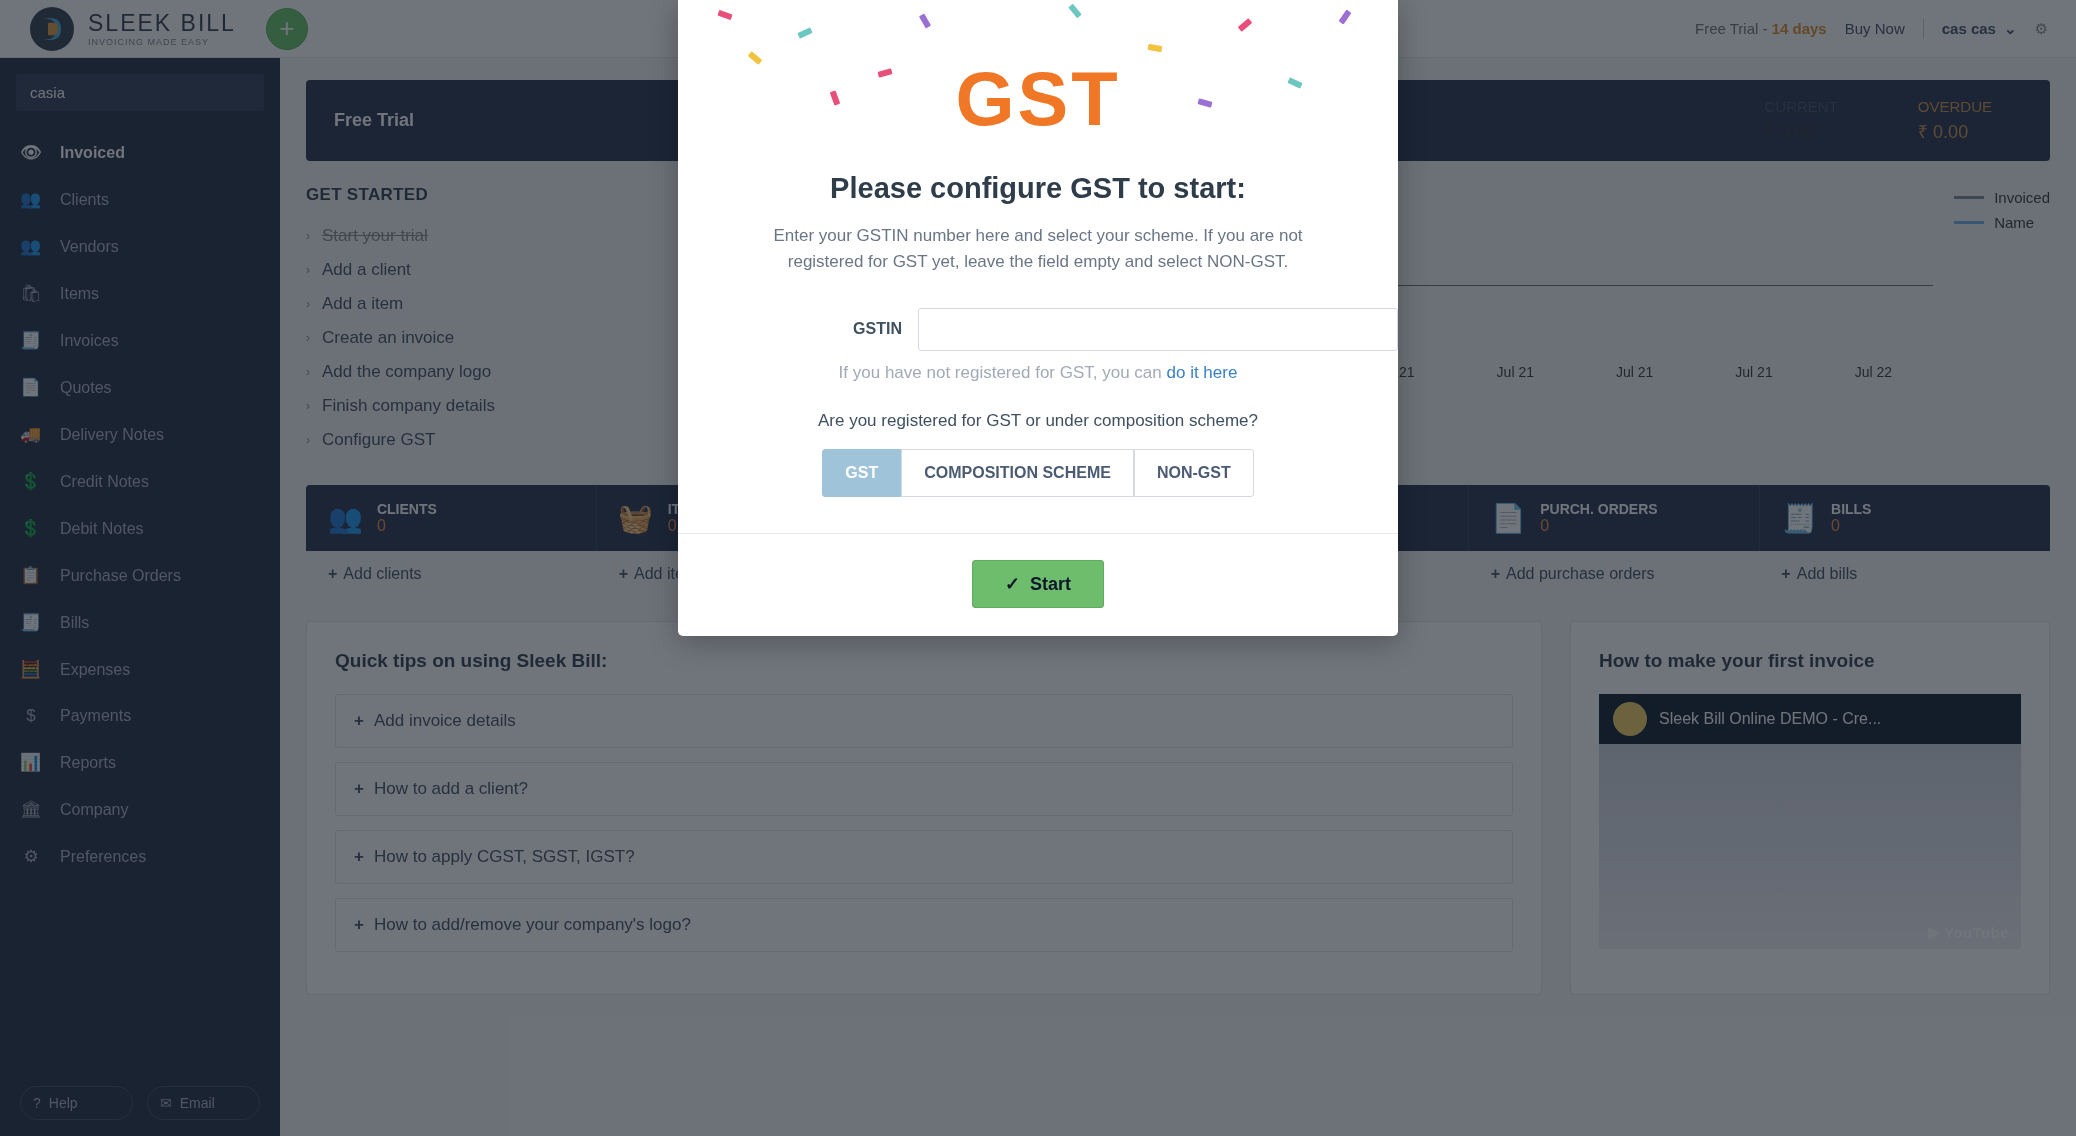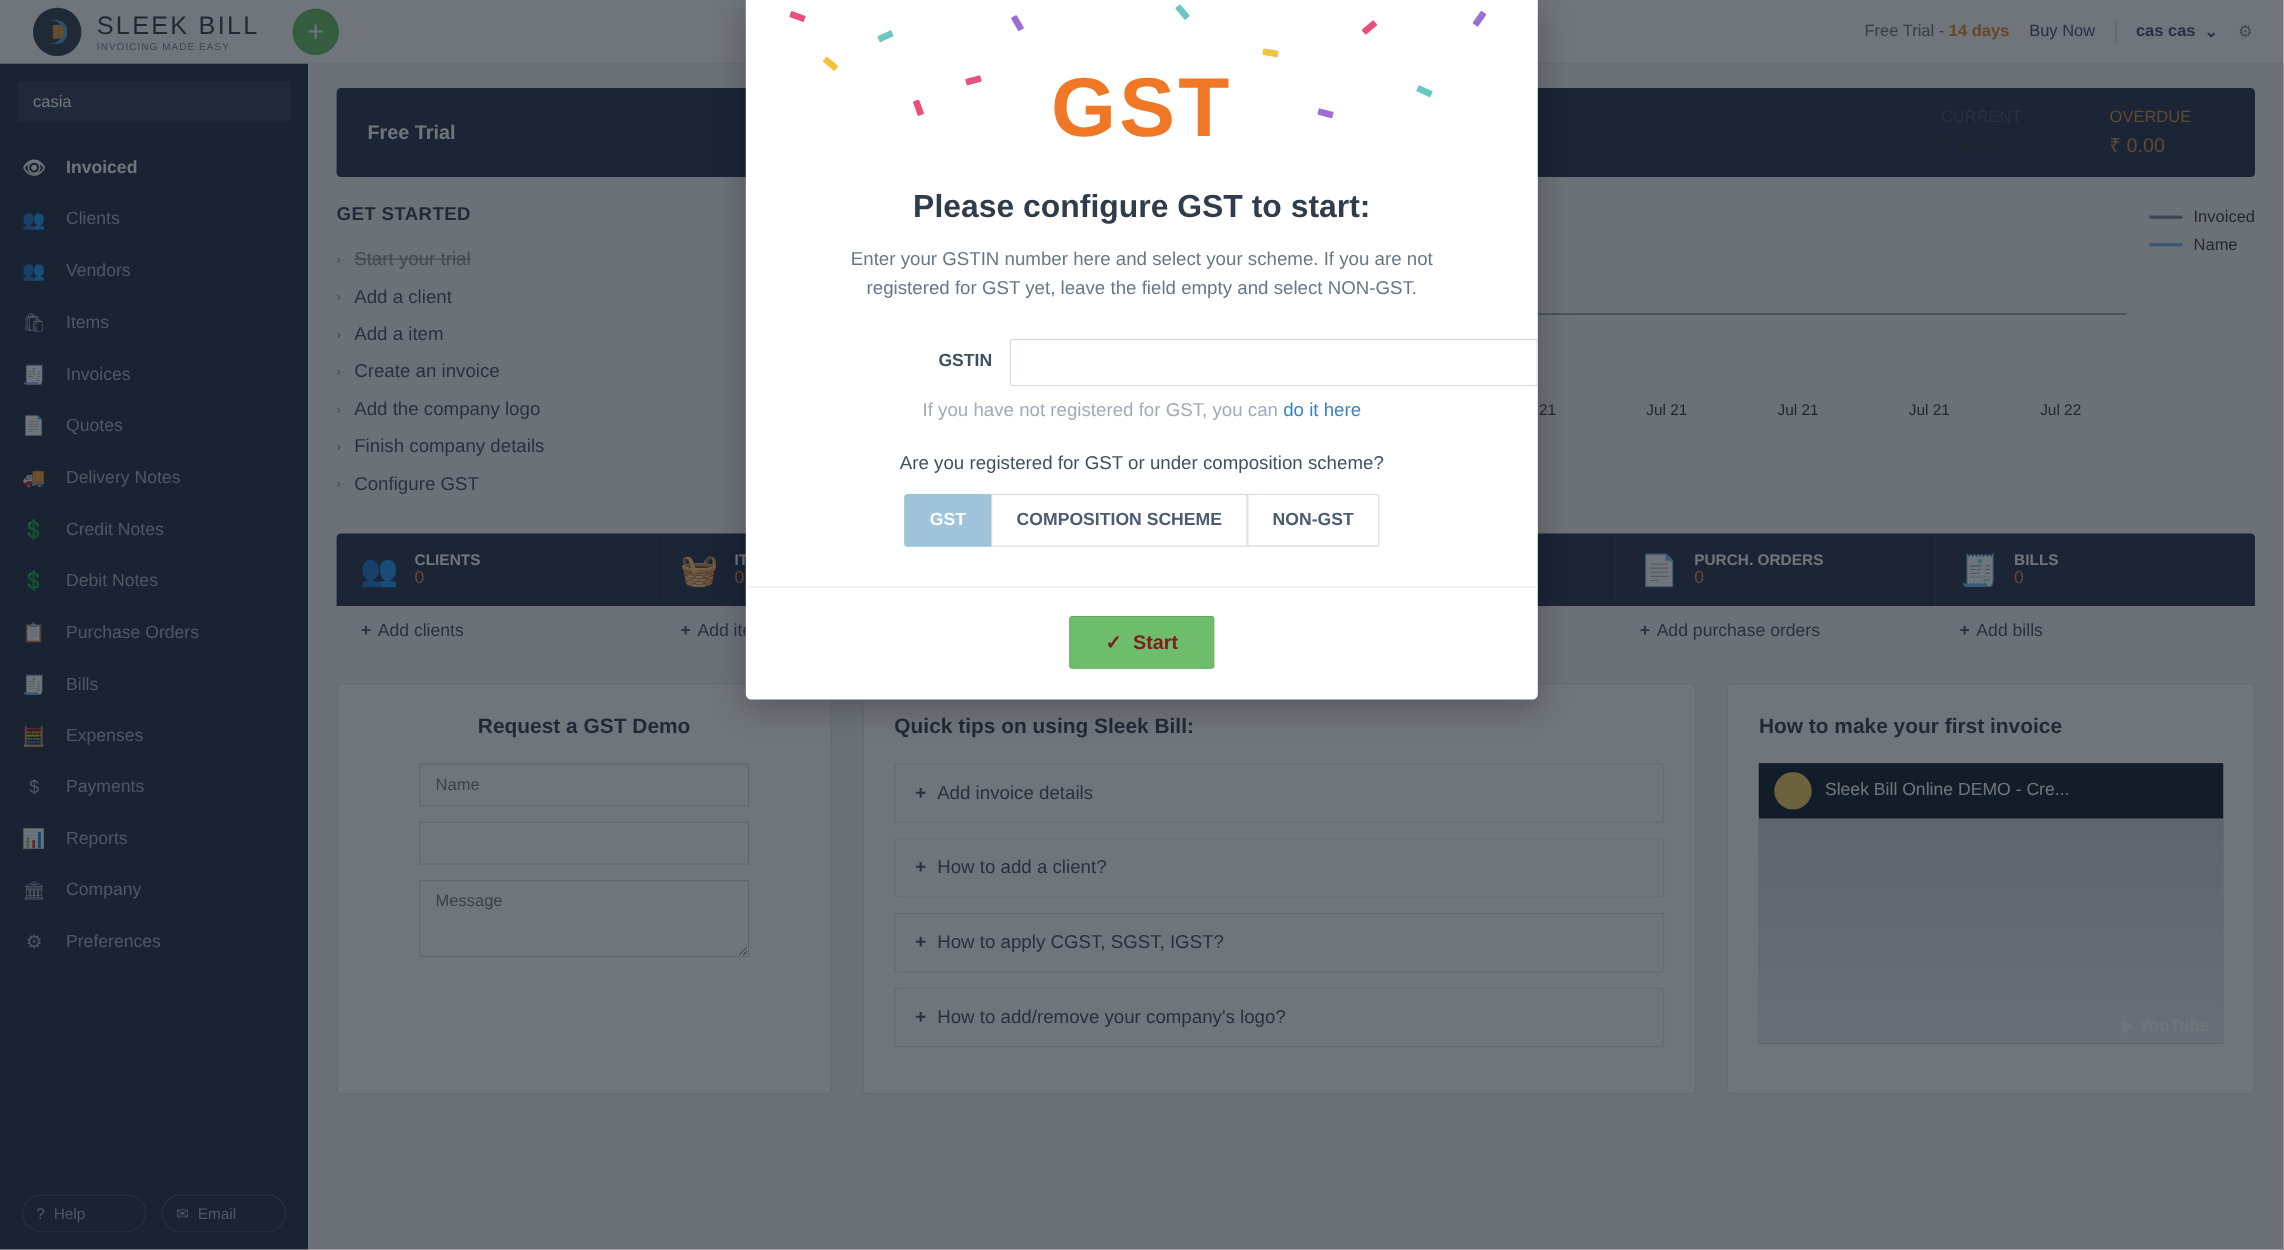--- a/index.html
+++ b/index.html
@@ -95,21 +95,21 @@
     .modal .field-row input { width: 480px; padding: 12px; border: 1px solid #d6dae0; border-radius: 3px; font-size: 15px; }
     .modal .hint { text-align: center; color: #a2aab6; font-size: 17px; margin-bottom: 28px; }
     .modal .hint a { color: #3981c5; text-decoration: none; cursor: pointer; }
     .modal .q { text-align: center; color: #3f505f; font-size: 17px; font-weight: 500; margin-bottom: 18px; }
     .modal .seg { display: flex; justify-content: center; }
     .modal .seg button { padding: 14px 22px; background: #fff; border: 1px solid #d6dae0; font-size: 16px; color: #4a5b72; cursor: pointer; font-weight: 600; }
     .modal .seg button:first-child { border-radius: 3px 0 0 3px; }
     .modal .seg button:last-child { border-radius: 0 3px 3px 0; }
     .modal .seg button.active { background: #9fc4d9; border-color: #9fc4d9; color: #fff; }
     .modal .line { border-top: 1px solid #e8eaee; margin: 36px 0 26px; }
-    .modal .start-btn { display: block; margin: 0 auto; padding: 12px 32px; background: #6ebd6c; border: 1px solid #5fac5d; color: #7f1d1d; font-size: 18px; font-weight: 600; border-radius: 3px; cursor: pointer; }
+    .modal .start-btn { display: block; margin: 0 auto; padding: 12px 32px; background: #6ebd6c; border: 1px solid #5fac5d; color: #0f172a; font-size: 18px; font-weight: 600; border-radius: 3px; cursor: pointer; }
     .modal .start-btn::before { content: '✓'; margin-right: 10px; }
     
     .confetti span { position: absolute; width: 14px; height: 6px; border-radius: 1px; }
   </style>
 </head>
 <body>
 
 <div class="top-bar">
   <div class="logo-wrap">
     <svg class="logo-mark" viewBox="0 0 48 48">
@@ -333,28 +333,20 @@
     <div class="add-row">
       <div class="add-cell">Add clients</div>
       <div class="add-cell">Add items</div>
       <div class="add-cell" style="visibility:hidden">.</div>
       <div class="add-cell" style="visibility:hidden">.</div>
       <div class="add-cell">Add purchase orders</div>
       <div class="add-cell">Add bills</div>
     </div>
 
     <div class="cards-row">
-      <div class="card c1">
-        <h4>Request a GST Demo</h4>
-        <div class="frm">
-          <input type="text" placeholder="Name" style="">
-          <input type="text" style="">
-          <textarea placeholder="Message" style=""></textarea>
-        </div>
-      </div>
       <div class="card c2">
         <h4>Quick tips on using Sleek Bill:</h4>
         <div class="tip-item">Add invoice details</div>
         <div class="tip-item">How to add a client?</div>
         <div class="tip-item">How to apply CGST, SGST, IGST?</div>
         <div class="tip-item">How to add/remove your company's logo?</div>
       </div>
       <div class="card c3">
         <h4>How to make your first invoice</h4>
         <div class="yt-frame">

